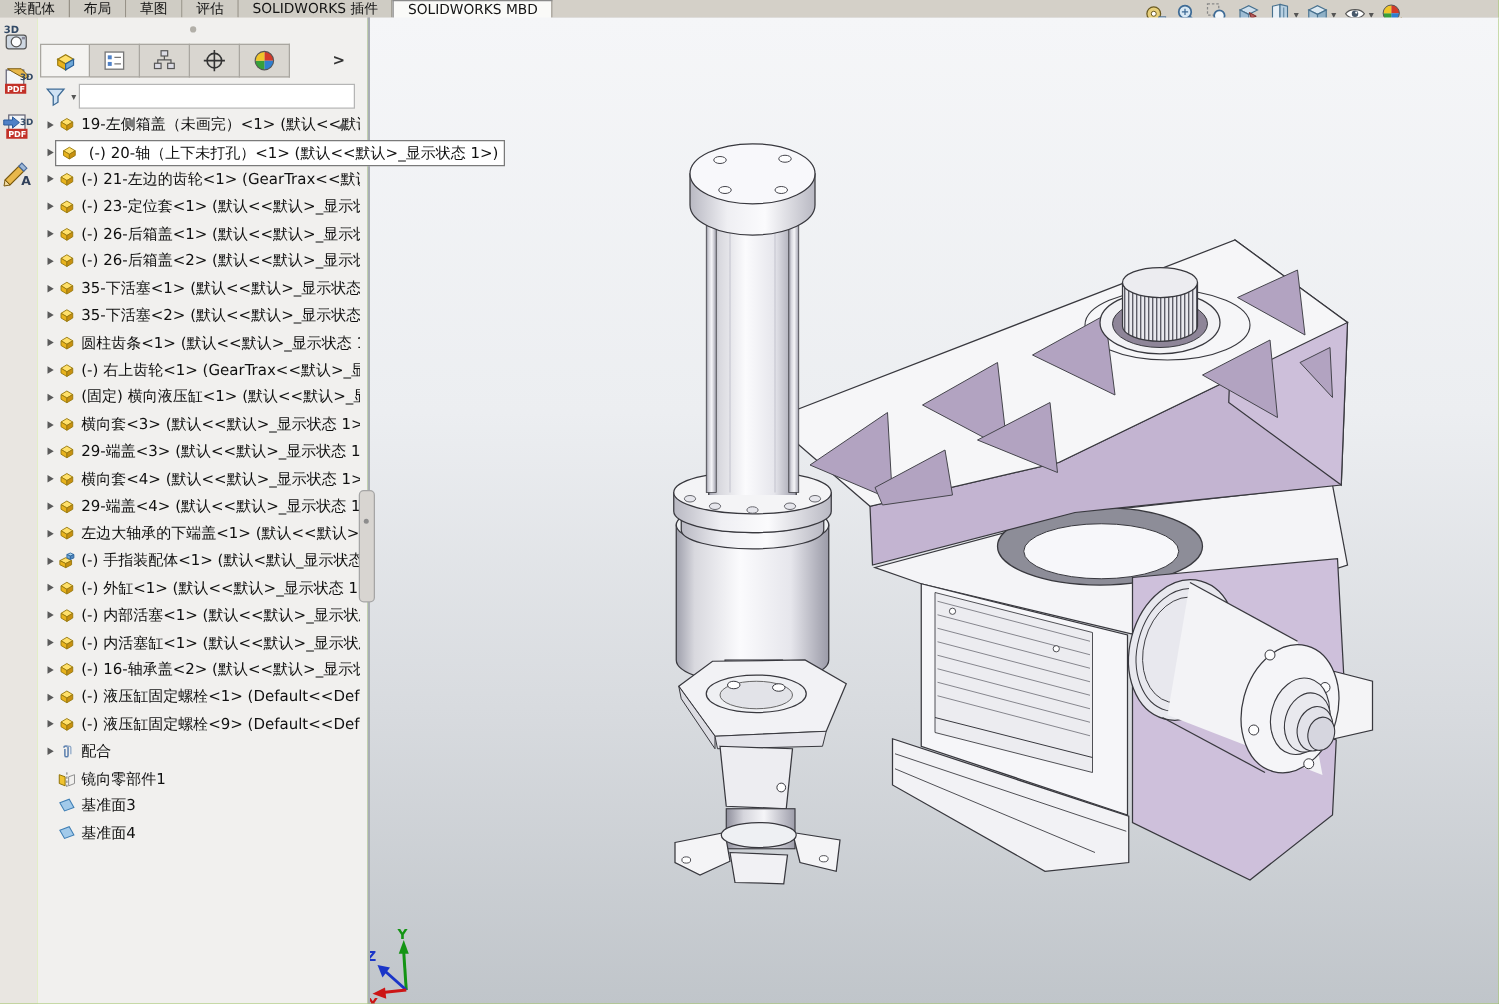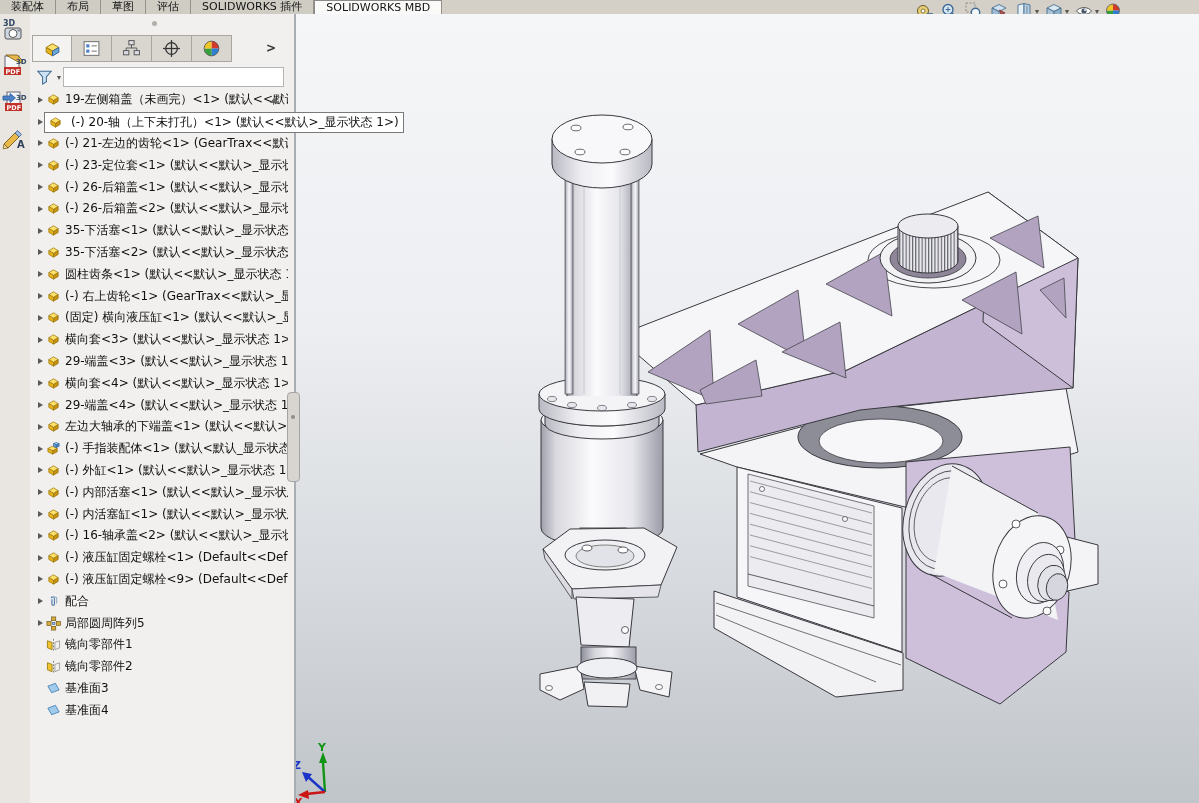--- a/index.html
+++ b/index.html
@@ -683,45 +683,27 @@
         <div class="trow">
           <span class="arrow" style="visibility:visible">
             <i></i>
           </span>
           <svg class="tic" width="15" height="15">
             <use href="#ic-mates"></use>
           </svg>
           <span class="lbl">配合</span>
         </div>
         <div class="trow">
-          <span class="arrow" style="visibility:visible">
-            <i></i>
-          </span>
-          <svg class="tic" width="15" height="15">
-            <use href="#ic-pattern"></use>
-          </svg>
-          <span class="lbl">局部圆周阵列5</span>
-        </div>
-        <div class="trow">
           <span class="arrow" style="visibility:hidden">
             <i></i>
           </span>
           <svg class="tic" width="15" height="15">
             <use href="#ic-mirror"></use>
           </svg>
           <span class="lbl">镜向零部件1</span>
-        </div>
-        <div class="trow">
-          <span class="arrow" style="visibility:hidden">
-            <i></i>
-          </span>
-          <svg class="tic" width="15" height="15">
-            <use href="#ic-mirror"></use>
-          </svg>
-          <span class="lbl">镜向零部件2</span>
         </div>
         <div class="trow">
           <span class="arrow" style="visibility:hidden">
             <i></i>
           </span>
           <svg class="tic" width="15" height="15">
             <use href="#ic-plane"></use>
           </svg>
           <span class="lbl">基准面3</span>
         </div>

